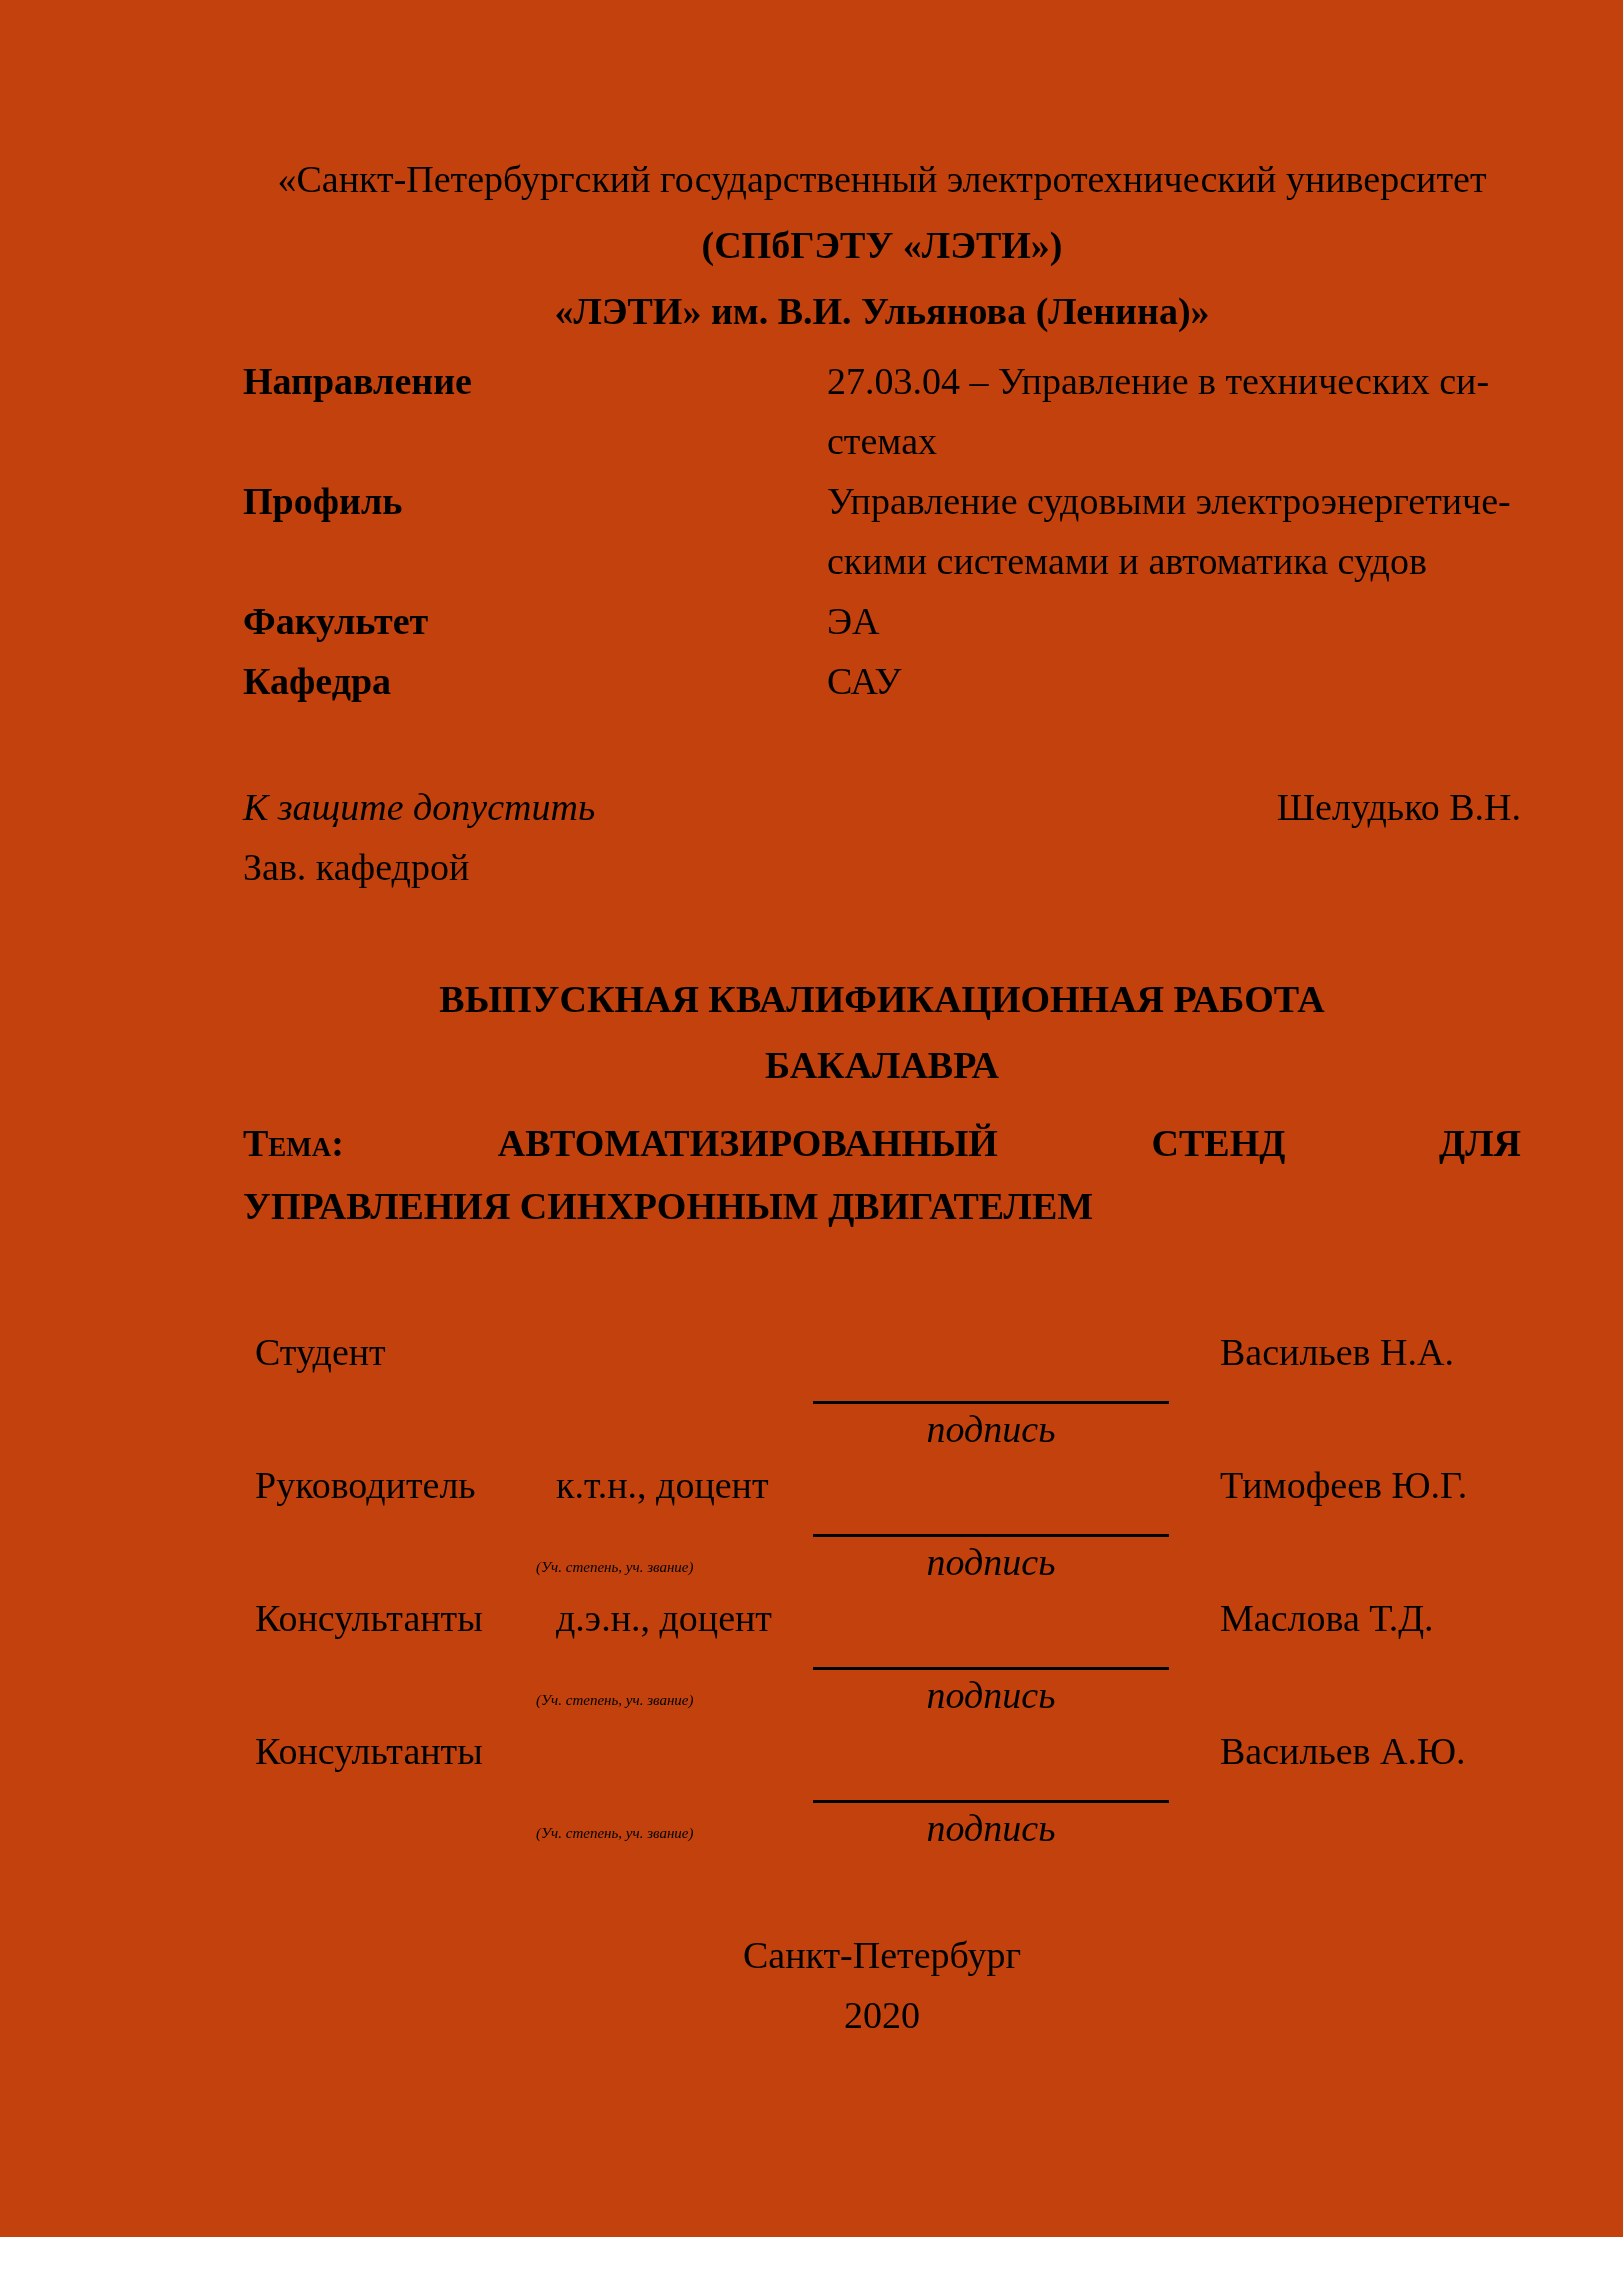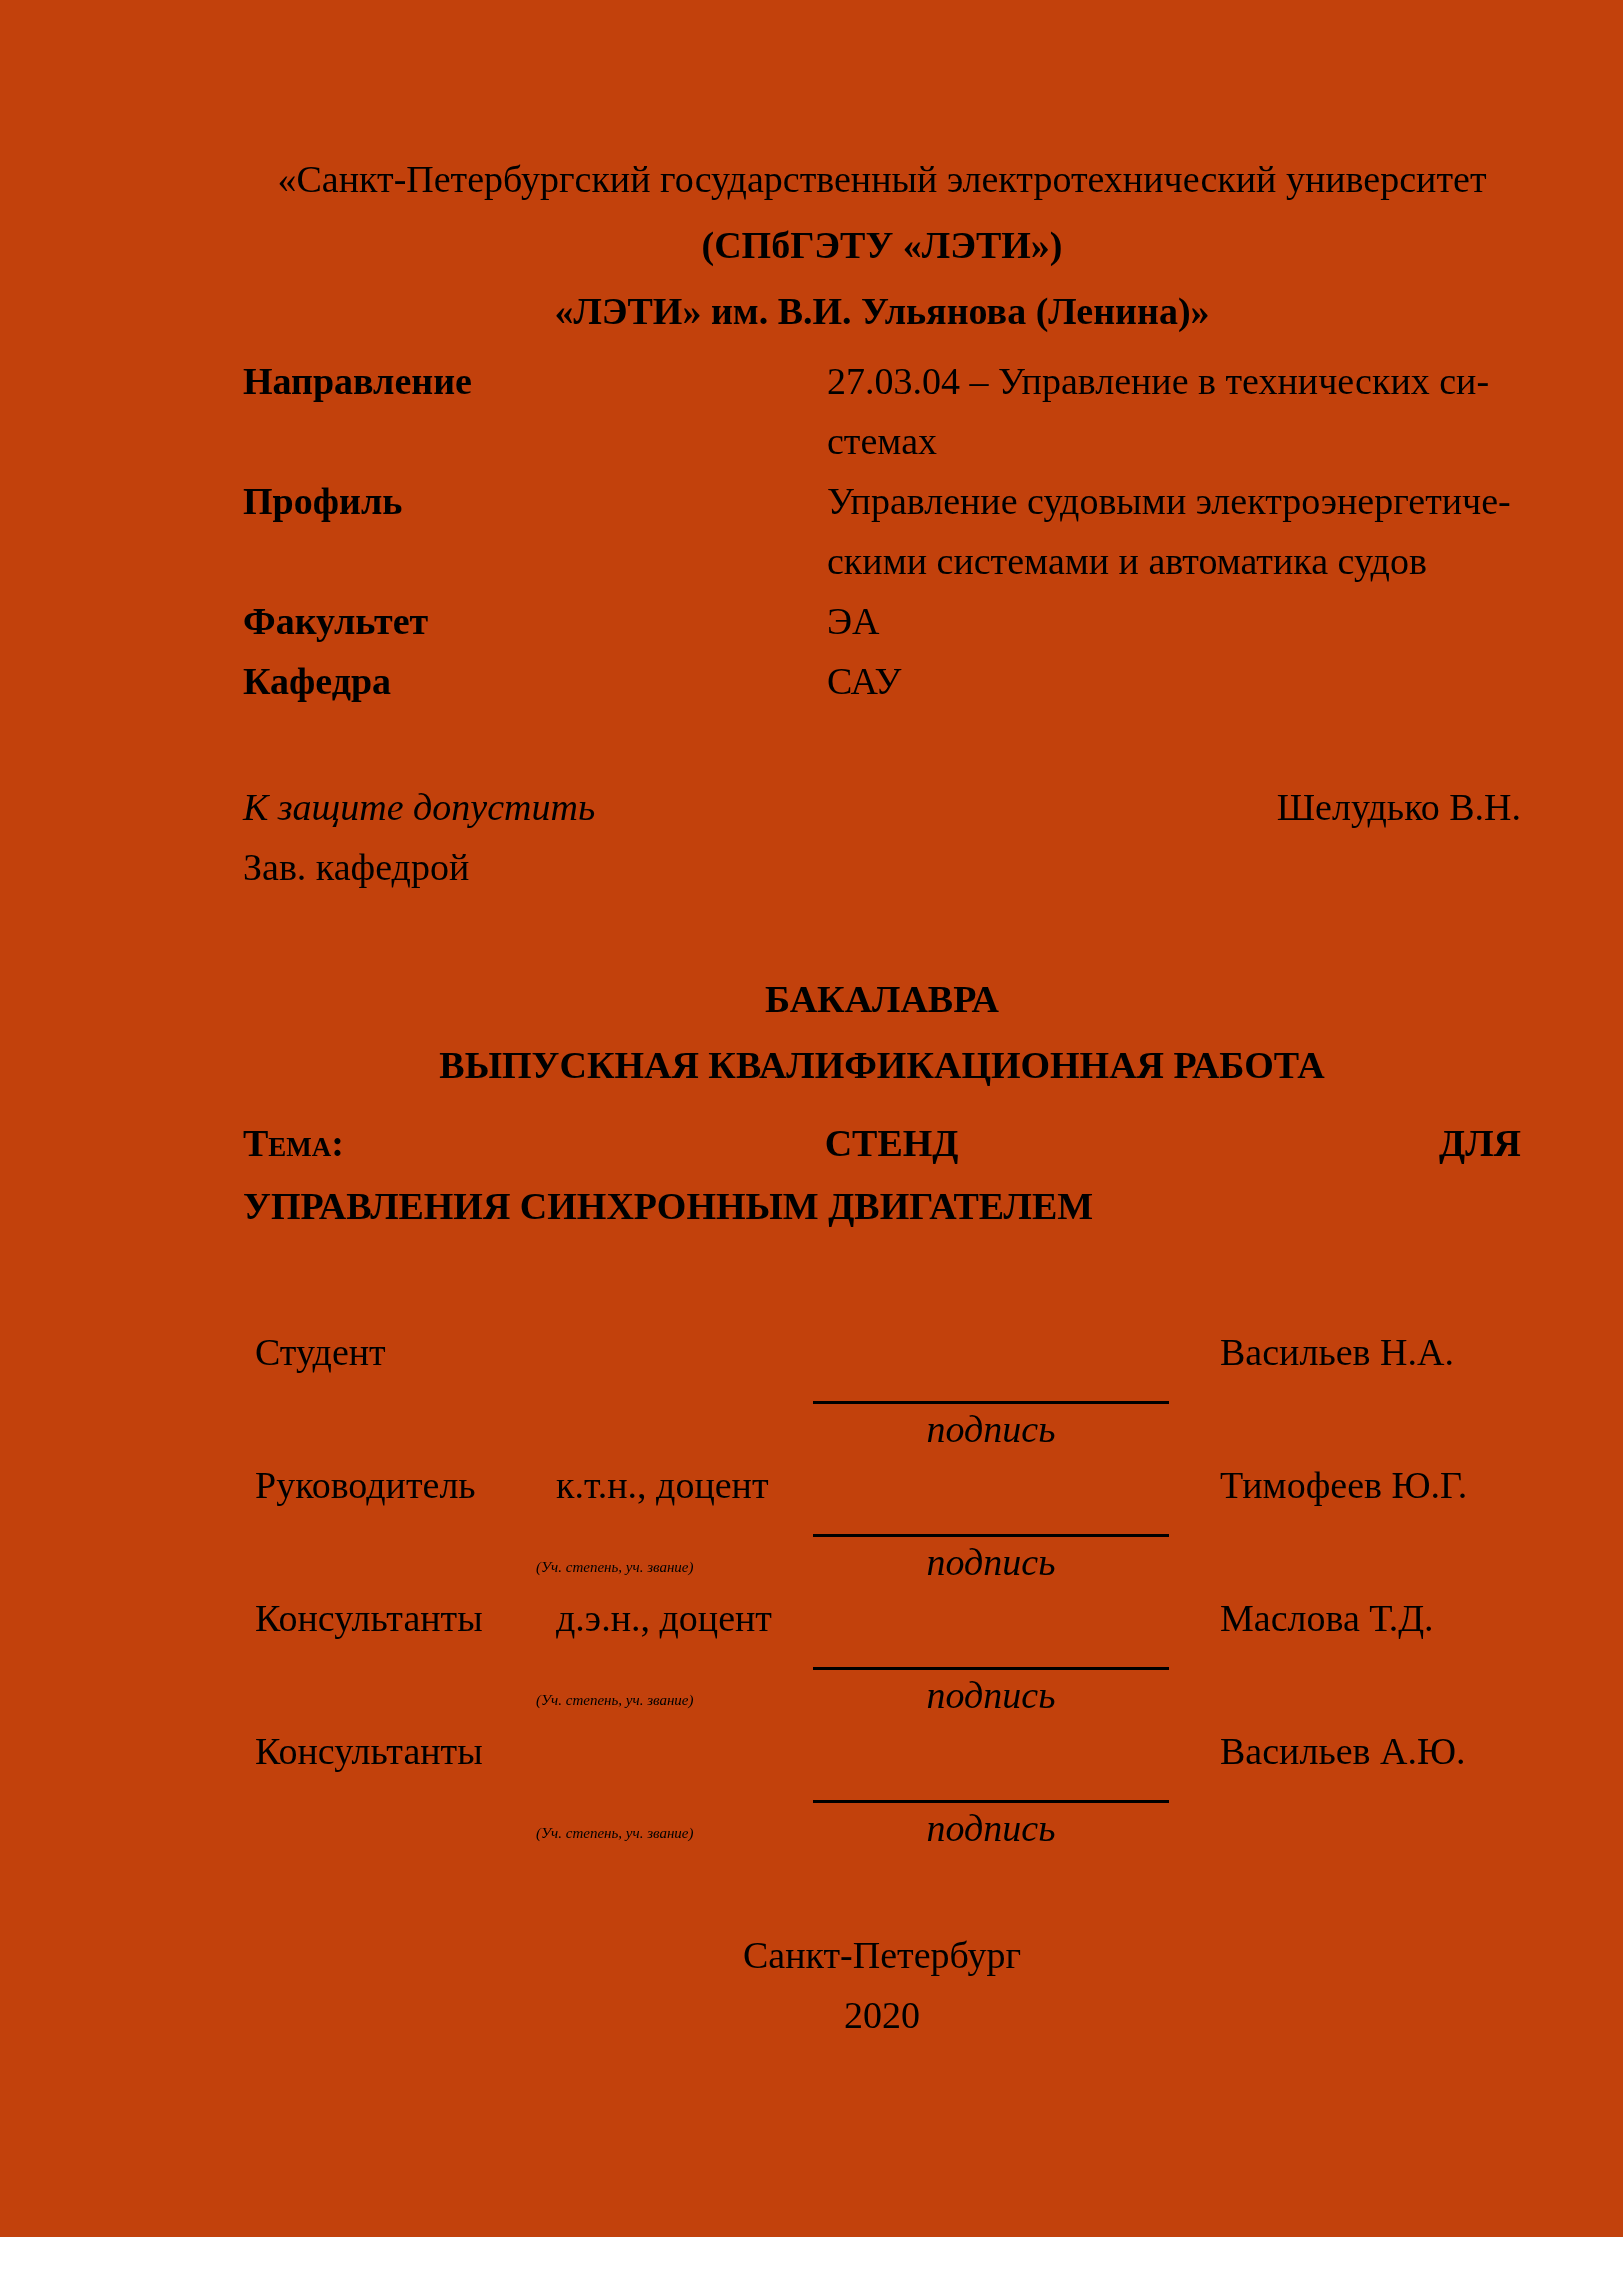--- a/index.html
+++ b/index.html
@@ -94,27 +94,28 @@
 
   <div class="abs admission">
     <div class="adm-line1">
       <span class="adm-note">К защите допустить</span>
       <span>Шелудько В.Н.</span>
     </div>
     <div>Зав. кафедрой</div>
   </div>
 
   <div class="abs work">
+    <div>ВЫПУСКНАЯ КВАЛИФИКАЦИОННАЯ РАБОТА</div>
     <div>БАКАЛАВРА</div>
-    <div>ВЫПУСКНАЯ КВАЛИФИКАЦИОННАЯ РАБОТА</div>
   </div>
 
   <div class="abs theme">
     <div class="theme-line1">
       <span class="theme-word-first">Тема:</span>
+      <span>АВТОМАТИЗИРОВАННЫЙ</span>
       <span>СТЕНД</span>
       <span>ДЛЯ</span>
     </div>
     <div>УПРАВЛЕНИЯ СИНХРОННЫМ ДВИГАТЕЛЕМ</div>
   </div>
 
   <div class="abs signatures">
 
     <div class="sig-block">
       <span class="sig-label">Студент</span>

